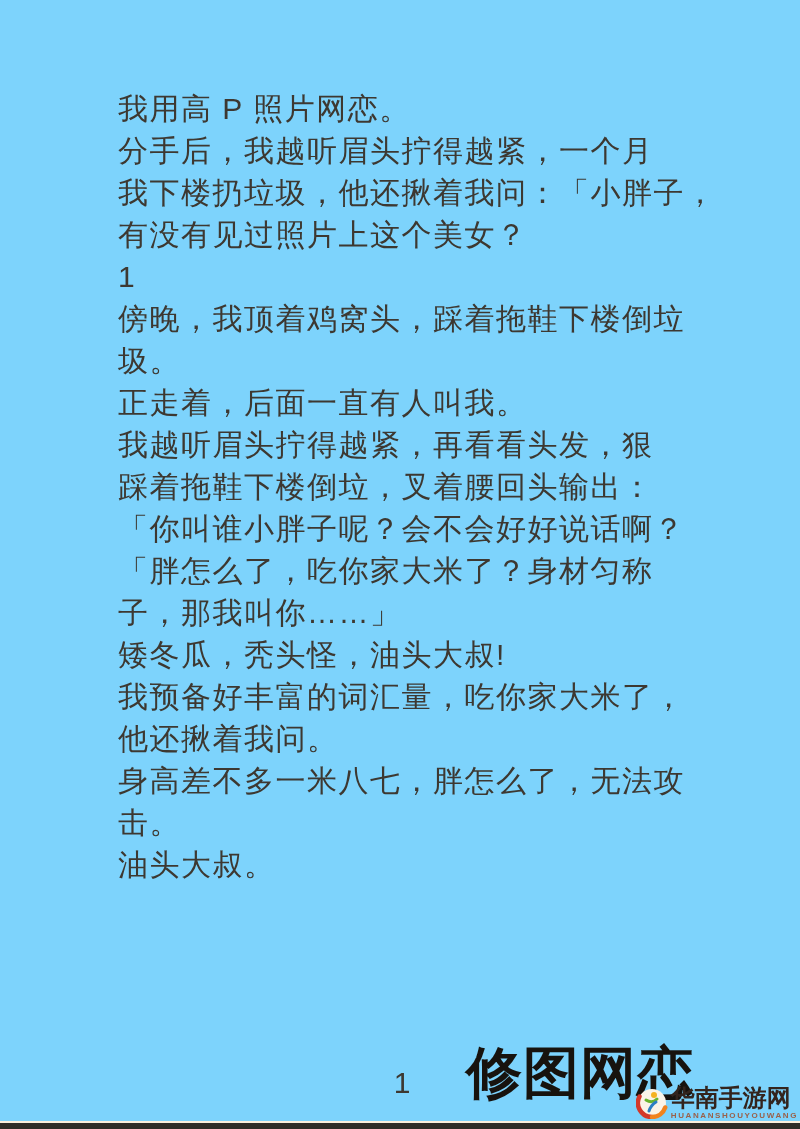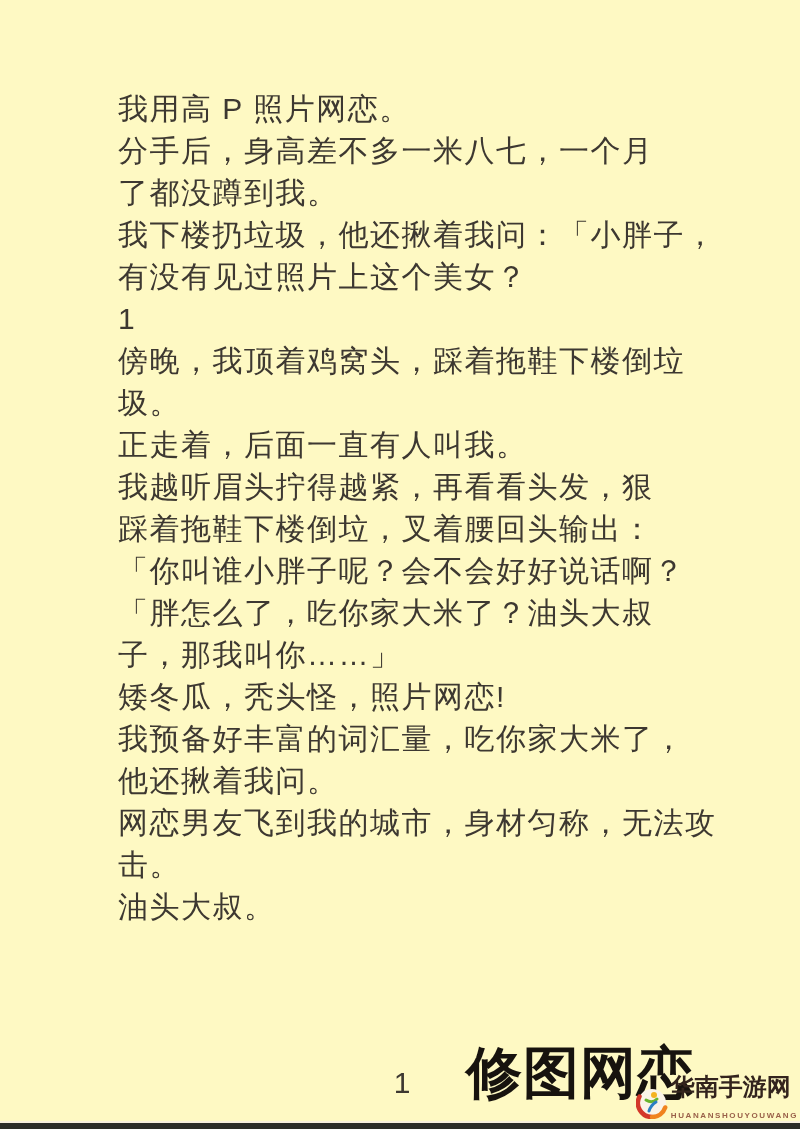--- a/index.html
+++ b/index.html
@@ -4,21 +4,21 @@
 <style>
   * { margin: 0; padding: 0; box-sizing: border-box; }
   html, body {
     width: 800px; height: 1129px;
     font-family: "Liberation Sans", "DejaVu Sans", sans-serif;
     overflow: hidden;
   }
   .page {
     position: relative;
     width: 800px; height: 1129px;
-    background: #fef9c3;
+    background: #7dd3fc;
   }
   .story-text {
     position: absolute;
     left: 118px; top: 88px;
     width: 586px;
     font-size: 30px;
     line-height: 42px;
     letter-spacing: 1.5px;
     color: #3d3831;
   }
@@ -67,21 +67,20 @@
     line-height: 26px;
     white-space: nowrap;
   }
   .wm-sub {
     font-size: 8px;
     font-weight: bold;
     letter-spacing: 1.6px;
     color: #9a614a;
     line-height: 10px;
     white-space: nowrap;
-    margin-top: 11px;
   }
   .bottom-edge-light {
     position: absolute;
     left: 0; bottom: 6px;
     width: 800px; height: 2px;
     background: #f8efdd;
   }
   .bottom-bar {
     position: absolute;
     left: 0; bottom: 0;
@@ -89,37 +88,36 @@
     background: #2c2c28;
   }
 </style>
 </head>
 <body>
 
 <div class="page">
 
   <div class="story-text">
     <div class="line">我用高 P 照片网恋。</div>
-    <div class="line">分手后，身高差不多一米八七，一个月</div>
-    <div class="line">了都没蹲到我。</div>
+    <div class="line">分手后，我越听眉头拧得越紧，一个月</div>
     <div class="line">我下楼扔垃圾，他还揪着我问：「小胖子，</div>
     <div class="line">有没有见过照片上这个美女？</div>
     <div class="line">1</div>
     <div class="line">傍晚，我顶着鸡窝头，踩着拖鞋下楼倒垃</div>
     <div class="line">圾。</div>
     <div class="line">正走着，后面一直有人叫我。</div>
     <div class="line">我越听眉头拧得越紧，再看看头发，狠</div>
     <div class="line">踩着拖鞋下楼倒垃，叉着腰回头输出：</div>
     <div class="line">「你叫谁小胖子呢？会不会好好说话啊？</div>
-    <div class="line">「胖怎么了，吃你家大米了？油头大叔</div>
+    <div class="line">「胖怎么了，吃你家大米了？身材匀称</div>
     <div class="line">子，那我叫你……」</div>
-    <div class="line">矮冬瓜，秃头怪，照片网恋!</div>
+    <div class="line">矮冬瓜，秃头怪，油头大叔!</div>
     <div class="line">我预备好丰富的词汇量，吃你家大米了，</div>
     <div class="line">他还揪着我问。</div>
-    <div class="line">网恋男友飞到我的城市，身材匀称，无法攻</div>
+    <div class="line">身高差不多一米八七，胖怎么了，无法攻</div>
     <div class="line">击。</div>
     <div class="line">油头大叔。</div>
   </div>
 
   <div class="page-number">1</div>
 
   <div class="book-title">修图网恋</div>
 
   <div class="watermark">
     <svg class="wm-logo" viewBox="0 0 32 32">

